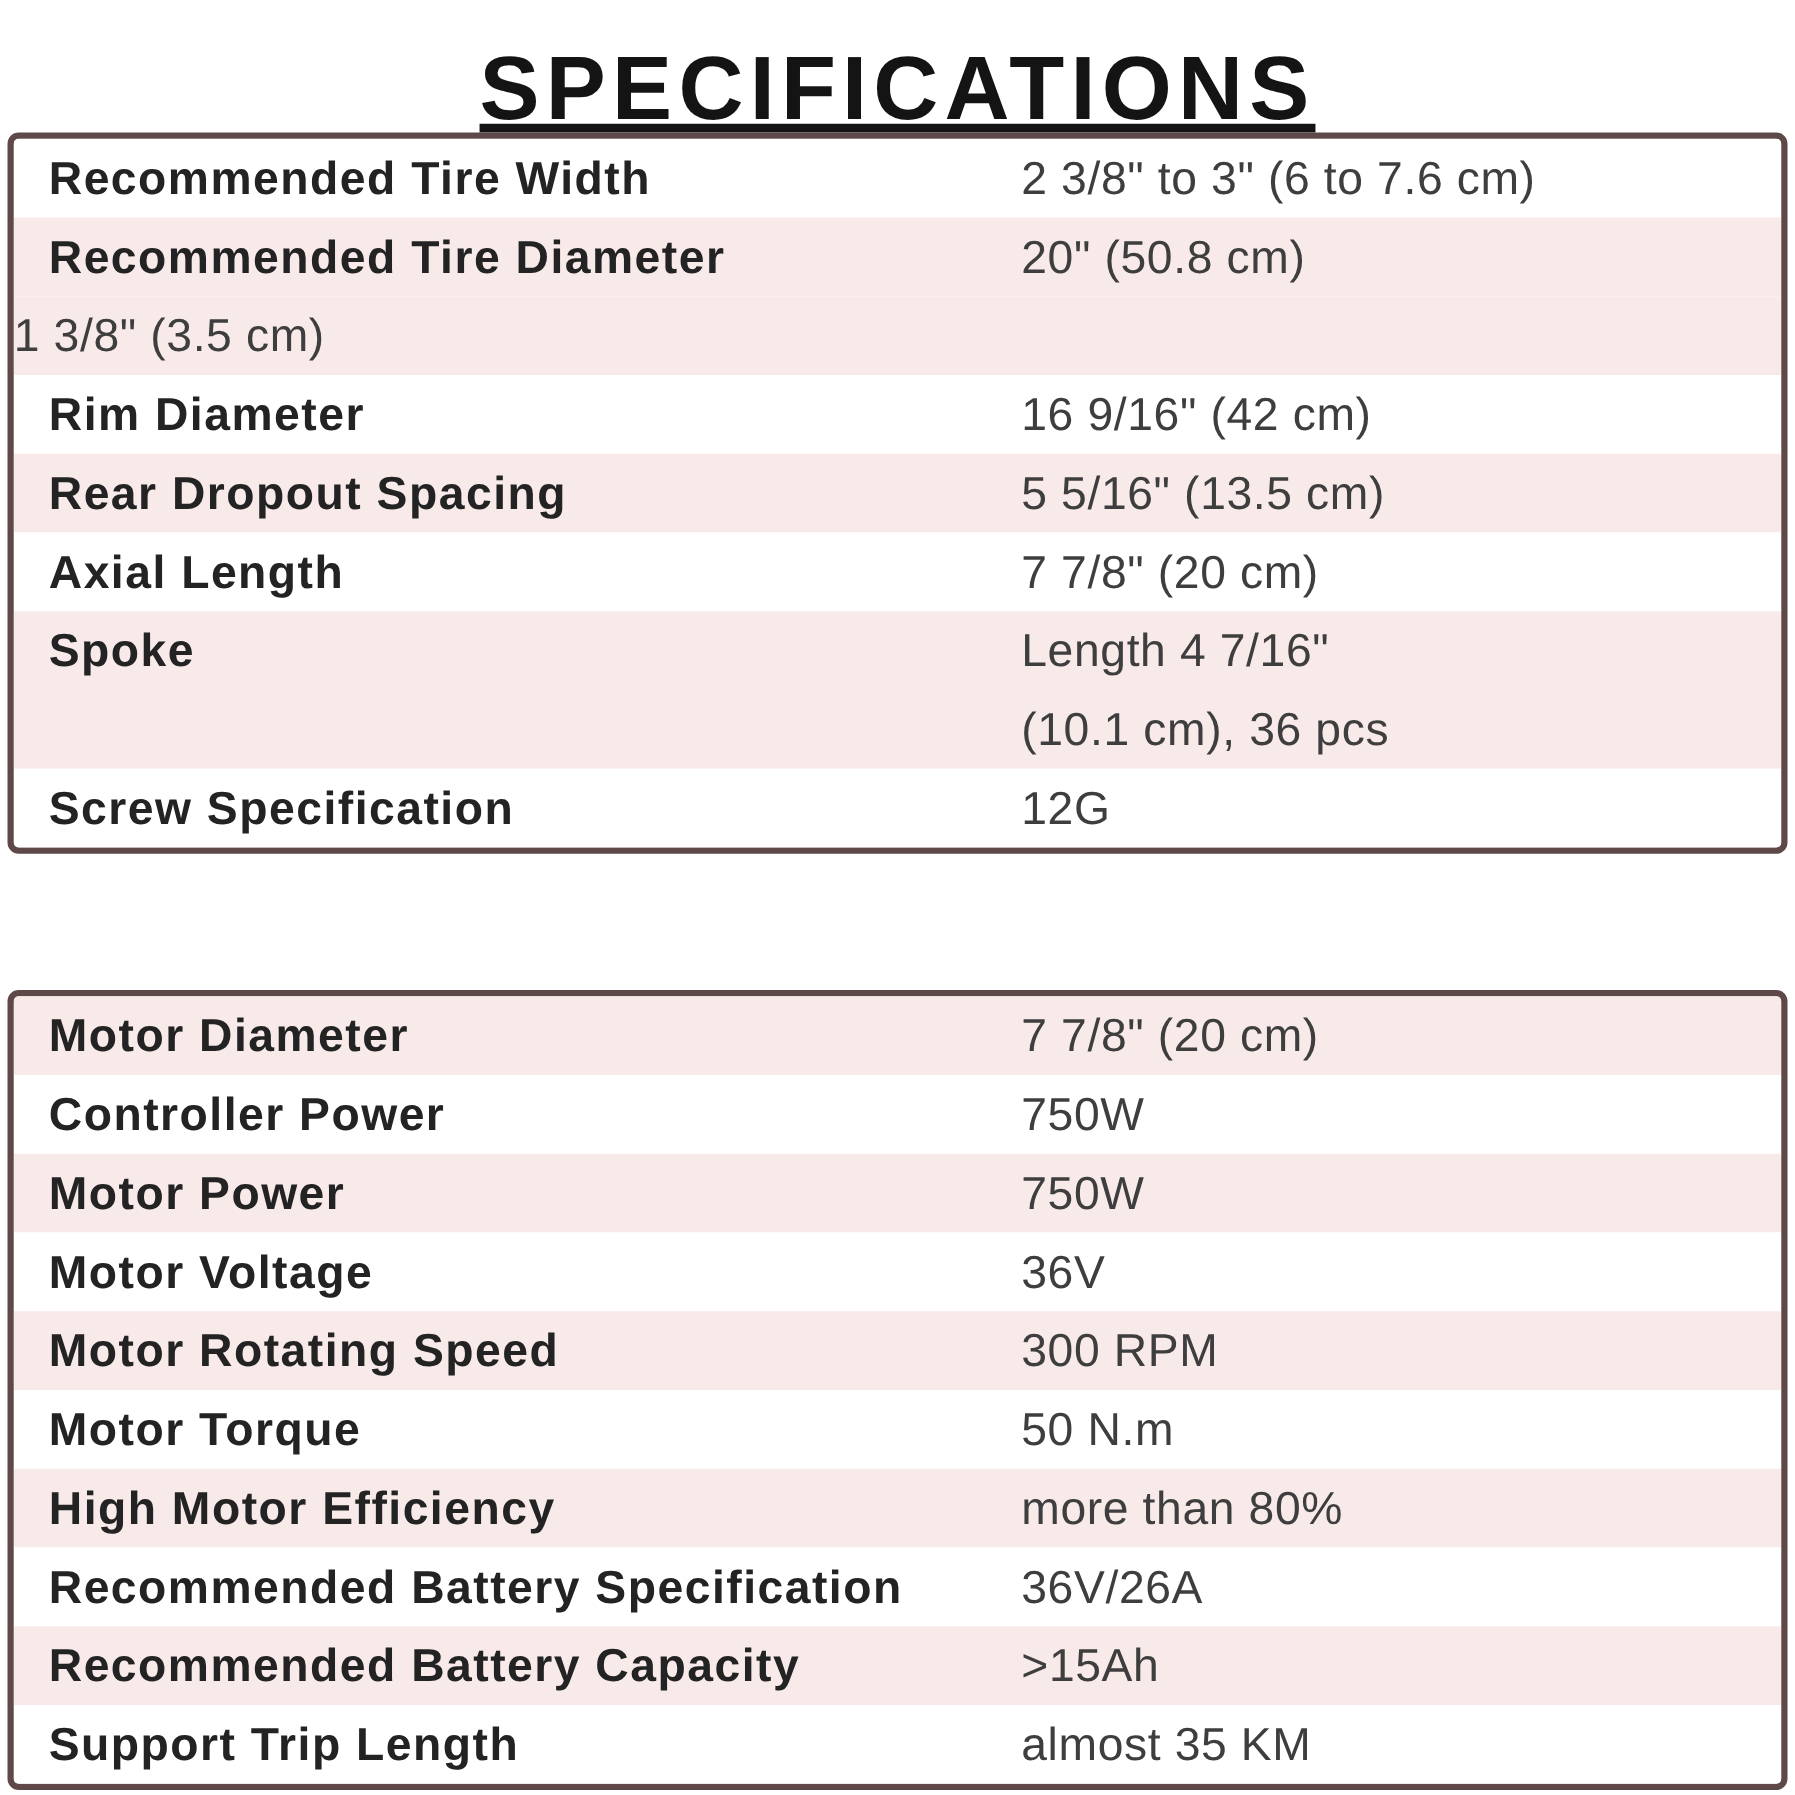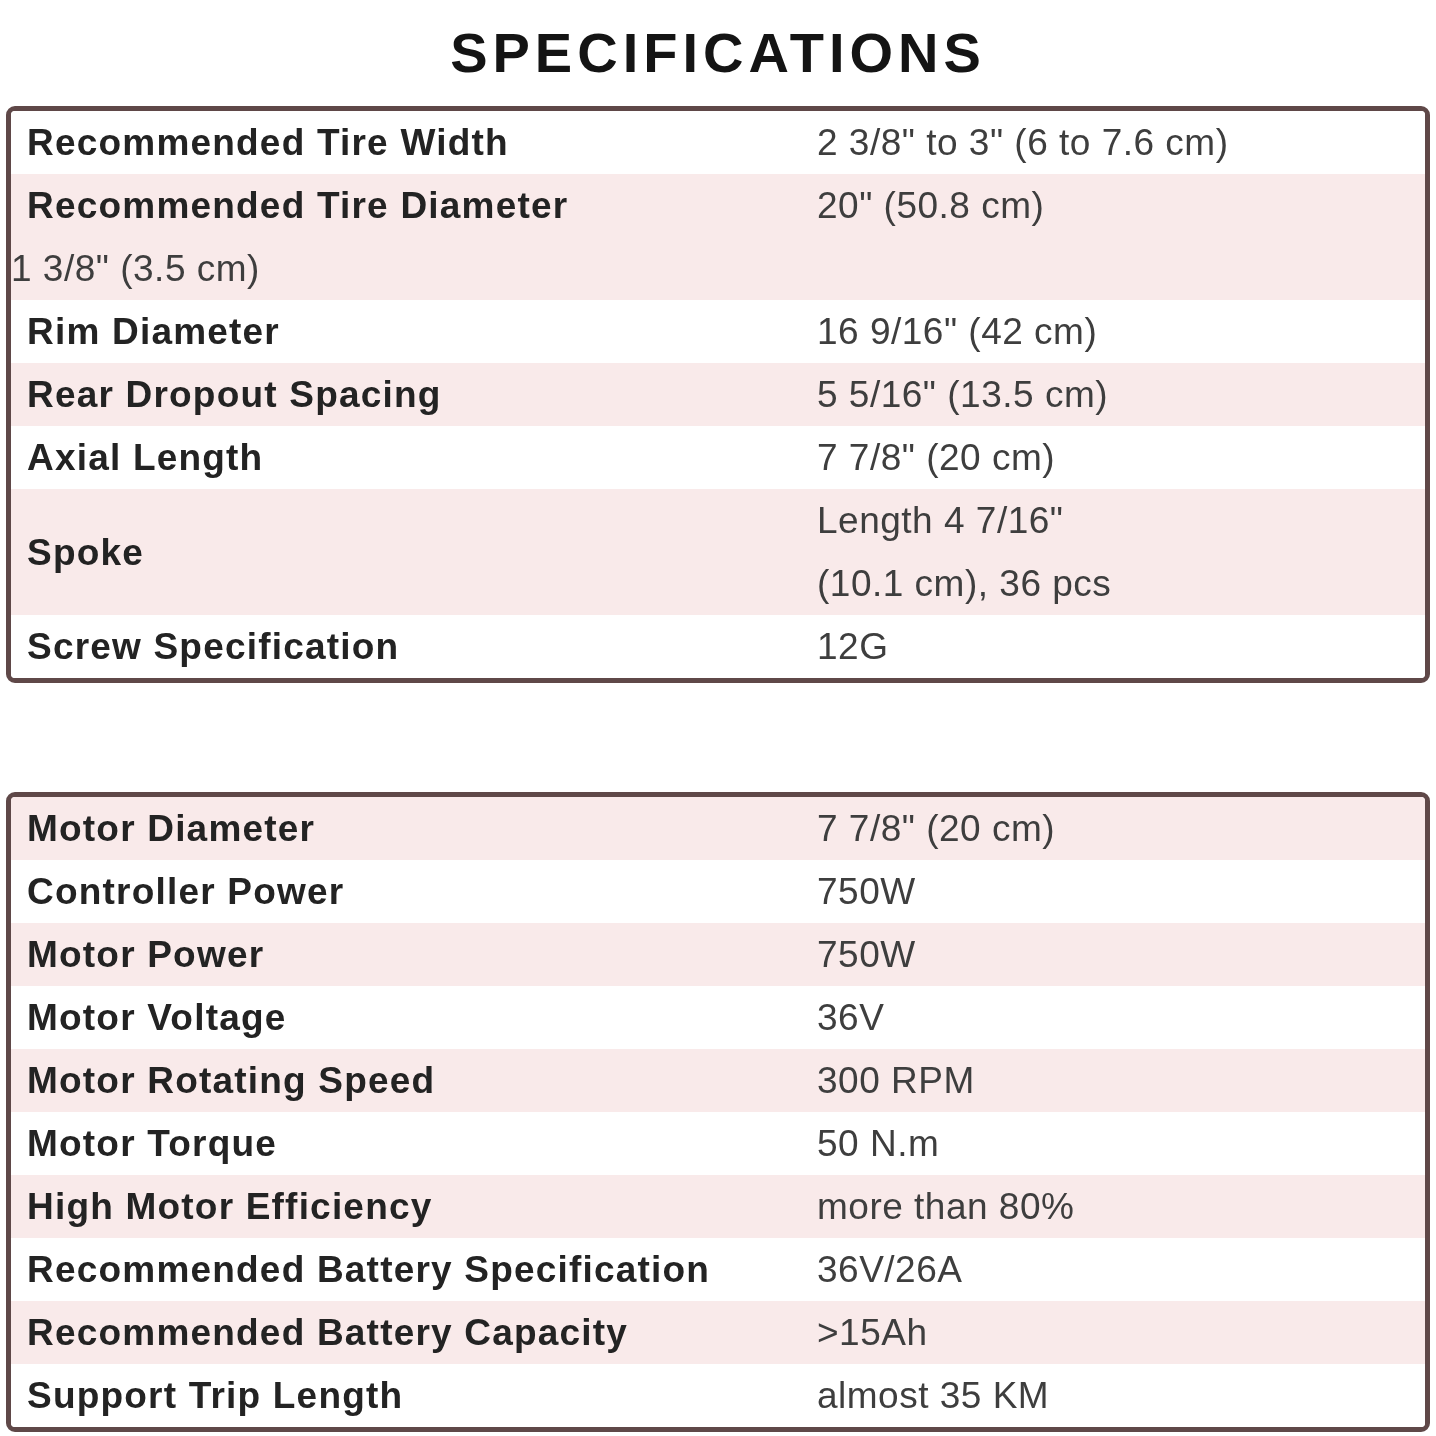--- a/index.html
+++ b/index.html
@@ -11,49 +11,50 @@
     background: var(--page-bg, #ffffff);
     overflow: hidden;
     font-family: "Liberation Sans", "DejaVu Sans", sans-serif;
   }
   .page-title {
     position: absolute;
     top: -13px;
     left: 0;
     width: 100%;
     text-align: center;
-    font-size: 56px;
+    font-size: 72px;
     font-weight: 800;
     letter-spacing: 5px;
     line-height: 1;
     color: var(--title-text, #141414);
     white-space: nowrap;
+    text-decoration: underline;
   }
   .spec-table {
     position: absolute;
     left: 6px;
     width: 1424px;
     box-sizing: border-box;
     border: 5px solid var(--table-border, #5f4848);
     border-radius: 9px;
     overflow: hidden;
     background: #ffffff;
   }
   .spec-table.table-0 { top: 106px; }
   .spec-table.table-1 { top: 792px; }
   .spec-row {
     display: flex;
     align-items: flex-start;
     background: #ffffff;
   }
-  .spec-row.shaded { background: var(--row-alt, #f9eaea); align-items: center; }
+  .spec-row.shaded { background: var(--row-alt, #f9eaea); }
   .spec-label {
     box-sizing: border-box;
     flex: 0 0 806px;
-    padding-left: 16px;
+    padding-left: 28px;
     font-size: 37px;
     line-height: 63px;
     font-weight: 700;
     letter-spacing: 1.2px;
     color: var(--label-text, #232323);
     white-space: nowrap;
   }
   .spec-value {
     flex: 1 1 auto;
     font-size: 37px;

